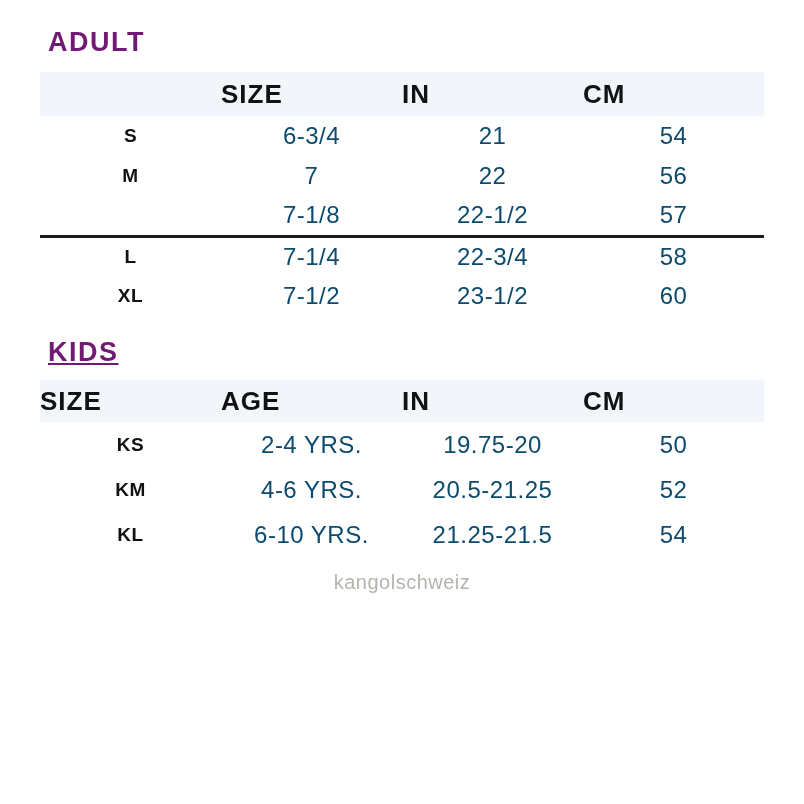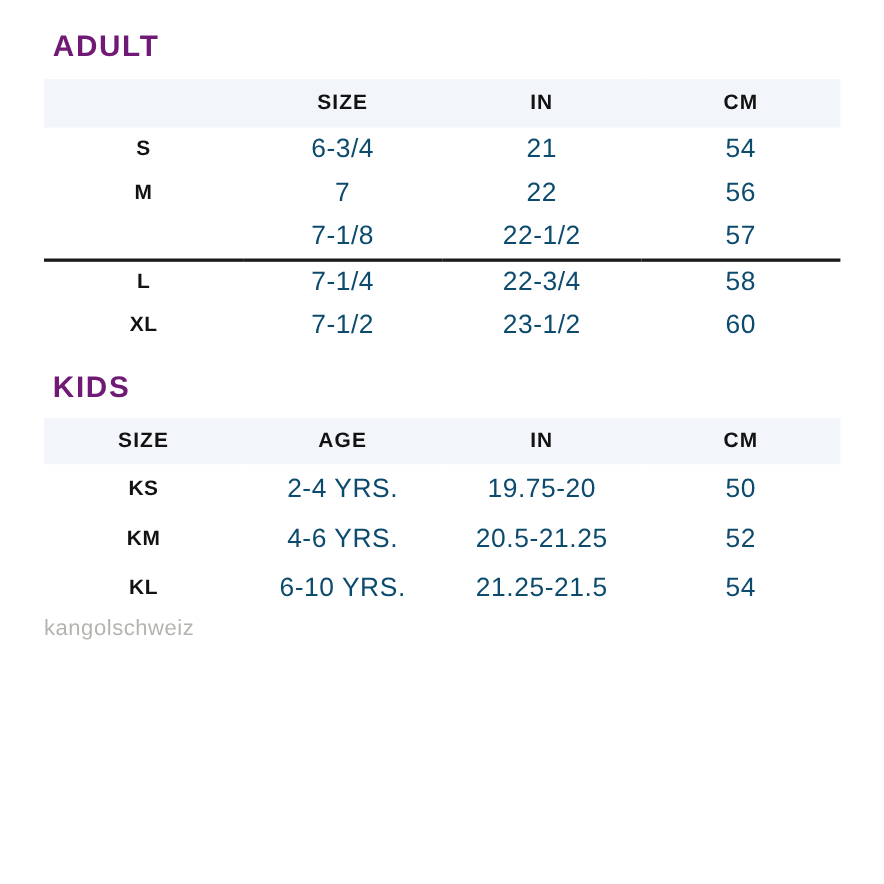--- a/index.html
+++ b/index.html
@@ -15,35 +15,35 @@
 
   .section-title {
     font-size: 27px;
     line-height: 32px;
     font-weight: 800;
     letter-spacing: 1.5px;
     color: #701a75;
     padding-left: 8px;
   }
   .adult-section .section-title { margin-bottom: 14px; }
-  .kids-section  .section-title { margin-top: 20px; margin-bottom: 12px; }
+  .kids-section  .section-title { margin-top: 20px; margin-bottom: 12px; text-decoration: underline; }
 
   table {
     width: 100%;
     border-collapse: collapse;
     table-layout: fixed;
   }
   thead th {
     background: var(--header_bg, #f2f5f9);
     height: 44px;
-    font-size: 19px;
+    font-size: 26px;
     font-weight: 700;
     letter-spacing: 1px;
     color: #121212;
-    text-align: center;
+    text-align: left;
     vertical-align: middle;
   }
   .kids-table thead th { height: 42px; }
 
   tbody td {
     height: 40px;
     text-align: center;
     vertical-align: middle;
     font-size: 24px;
     font-weight: 300;
@@ -54,21 +54,22 @@
 
   td.size-label {
     font-weight: 700;
     font-size: 19px;
     letter-spacing: 0.5px;
     color: #121212;
   }
   tr.group-end td { border-bottom: 3px solid var(--line, #1a1a1a); }
 
   .watermark {
-    margin-top: 3px;
+    margin-top: 14px;
+    text-align: center;
     font-size: 20px;
     line-height: 22px;
     font-weight: 400;
     letter-spacing: 0.5px;
     color: var(--watermark, #b4b4ae);
   }
 </style>
 </head>
 <body>
 

